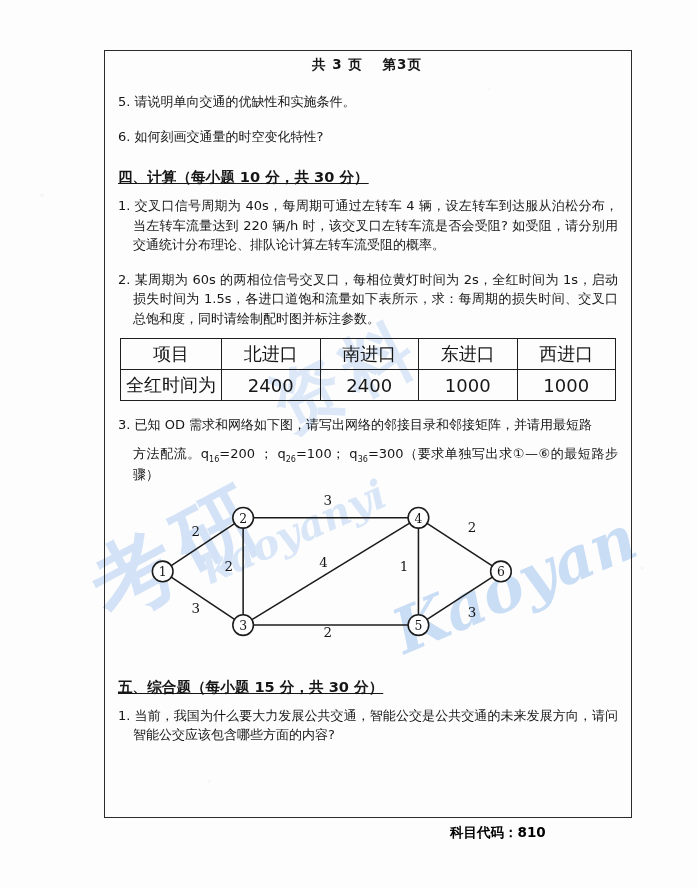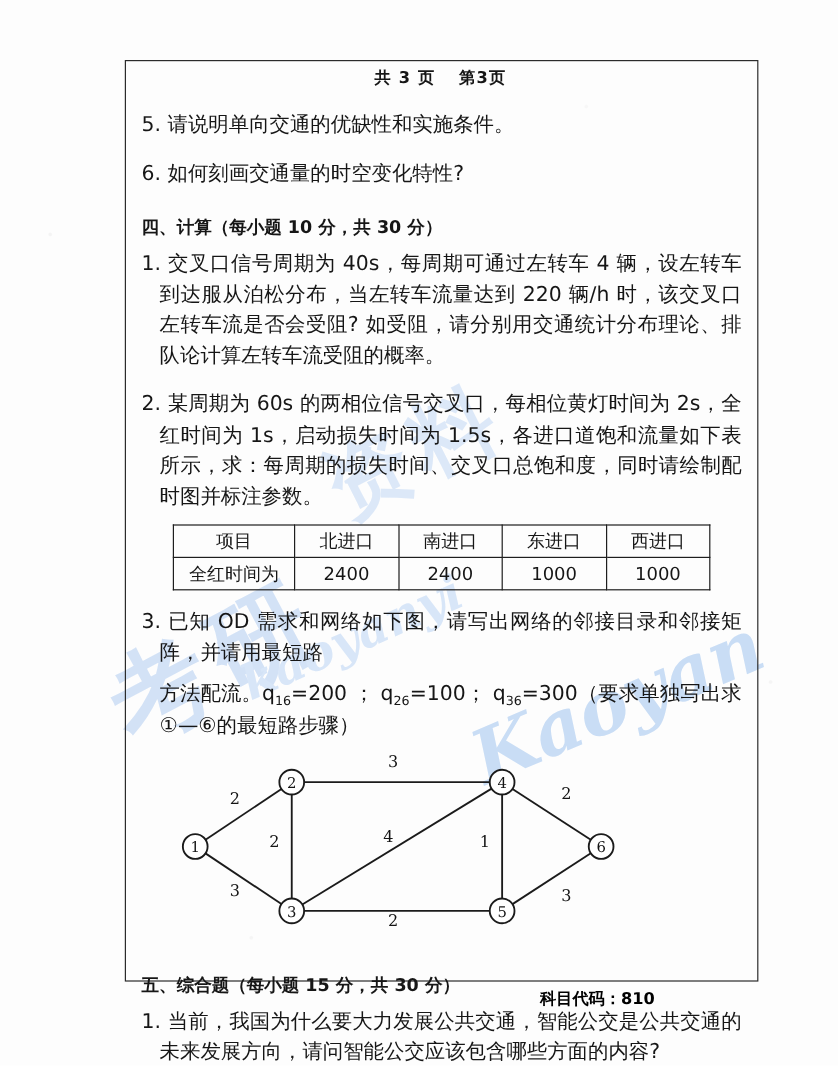--- a/index.html
+++ b/index.html
@@ -99,43 +99,44 @@
     text-align: center;
     padding-right: 16px;
     font-size: 13.5px;
     font-weight: bold;
     letter-spacing: 1px;
     margin-bottom: 18px;
   }
   .hdr-row span { margin-left: 14px; }
 
   .q {
-    font-size: 17px;
+    font-size: 13px;
     line-height: 1.5;
     margin-bottom: 15px;
     text-align: justify;
   }
   .q-indent {
     padding-left: 15px;
     text-indent: -15px;
   }
   .sec-title {
     font-size: 14.6px;
     font-weight: bold;
     margin-top: 22px;
     margin-bottom: 9px;
+    text-decoration: underline;
   }
   .tight { margin-bottom: 9px; }
 
   
   #flow-table {
     border-collapse: collapse;
     margin: 10px auto 14px auto;
-    width: 448px;
-    font-size: 15px;
+    width: 496px;
+    font-size: 18px;
   }
   #flow-table td {
     border: 1px solid #1e1e1e;
     text-align: center;
     padding: 3px 2px;
     height: 20px;
   }
   #flow-table td.rowhdr { width: 96px; }
 
   

